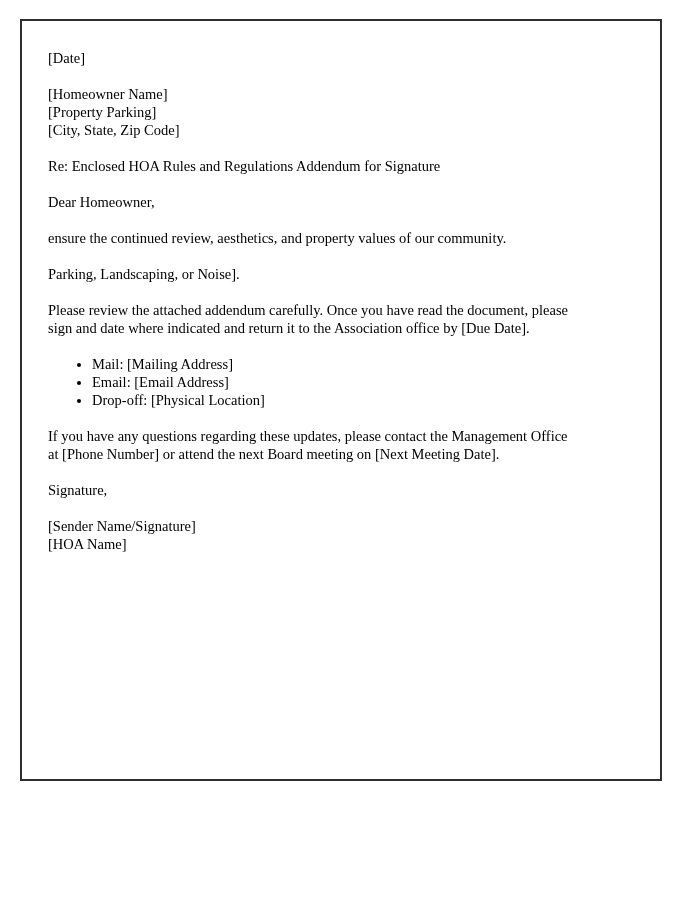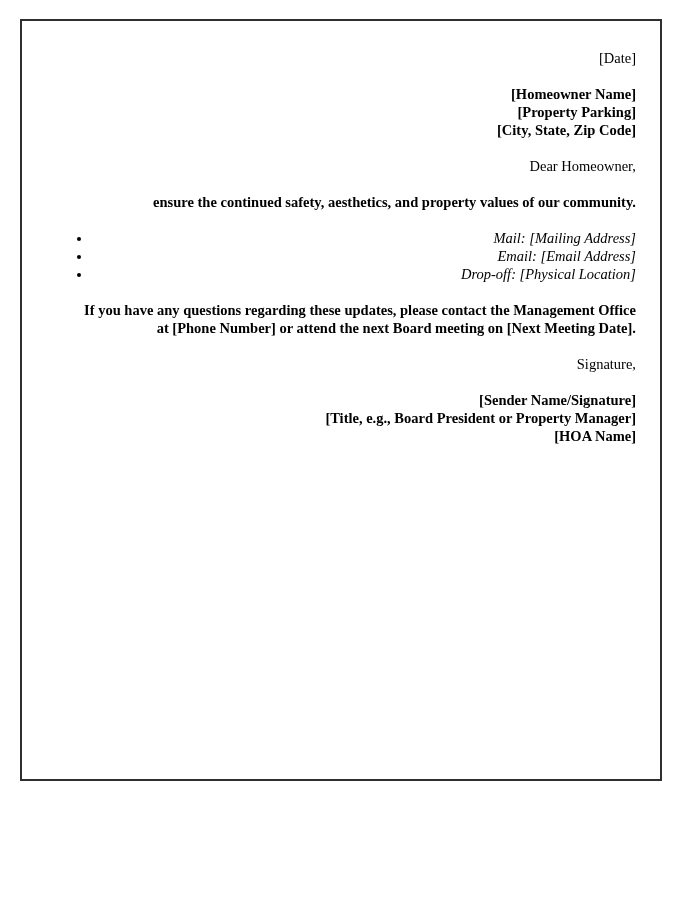--- a/index.html
+++ b/index.html
@@ -18,84 +18,86 @@
     position: absolute;
     left: 20px;
     top: 19px;
     width: 642px;
     height: 762px;
     box-sizing: border-box;
     border: 2px solid #2f2f2f;
     background: #ffffff;
     padding: 28px 24px 20px 26px;
     overflow: hidden;
-    text-align: right;
   }
   .para {
     margin: 0 0 18px 0;
     font-size: 14.5px;
     line-height: 18px;
   }
   .line {
     display: block;
     white-space: nowrap;
     font-size: 14.5px;
     line-height: 18px;
-    font-weight: bold;
   }
   ul.bullets {
     margin: 0 0 18px 0;
     padding: 0 0 0 44px;
     list-style: disc;
-    font-style: italic;
   }
   ul.bullets li {
     font-size: 14.5px;
     line-height: 18px;
     white-space: nowrap;
   }
 </style>
 </head>
 <body>
 
 <div class="page">
 
   <p class="para">[Date]</p>
 
   <div class="para">
     <span class="line">[Homeowner Name]</span>
     <span class="line">[Property Parking]</span>
     <span class="line">[City, State, Zip Code]</span>
   </div>
 
+  <p class="para">Re: Enclosed HOA Rules and Regulations Addendum for Signature</p>
 
   <p class="para">Dear Homeowner,</p>
 
   <div class="para">
-    <span class="line">ensure the continued safety, aesthetics, and property values of our community.</span>
+    <span class="line">ensure the continued review, aesthetics, and property values of our community.</span>
   </div>
 
   <div class="para">
+    <span class="line">Parking, Landscaping, or Noise].</span>
   </div>
 
+  <div class="para">
+    <span class="line">Please review the attached addendum carefully. Once you have read the document, please</span>
+    <span class="line">sign and date where indicated and return it to the Association office by [Due Date].</span>
+  </div>
 
 
   <ul class="bullets">
     <li>Mail: [Mailing Address]</li>
     <li>Email: [Email Address]</li>
     <li>Drop-off: [Physical Location]</li>
   </ul>
 
   <div class="para">
     <span class="line">If you have any questions regarding these updates, please contact the Management Office</span>
     <span class="line">at [Phone Number] or attend the next Board meeting on [Next Meeting Date].</span>
   </div>
 
 
   <p class="para">Signature,</p>
 
   <div class="para">
     <span class="line">[Sender Name/Signature]</span>
-    <span class="line">[Title, e.g., Board President or Property Manager]</span>
     <span class="line">[HOA Name]</span>
   </div>
 
 </div>
 
 </body></html>

